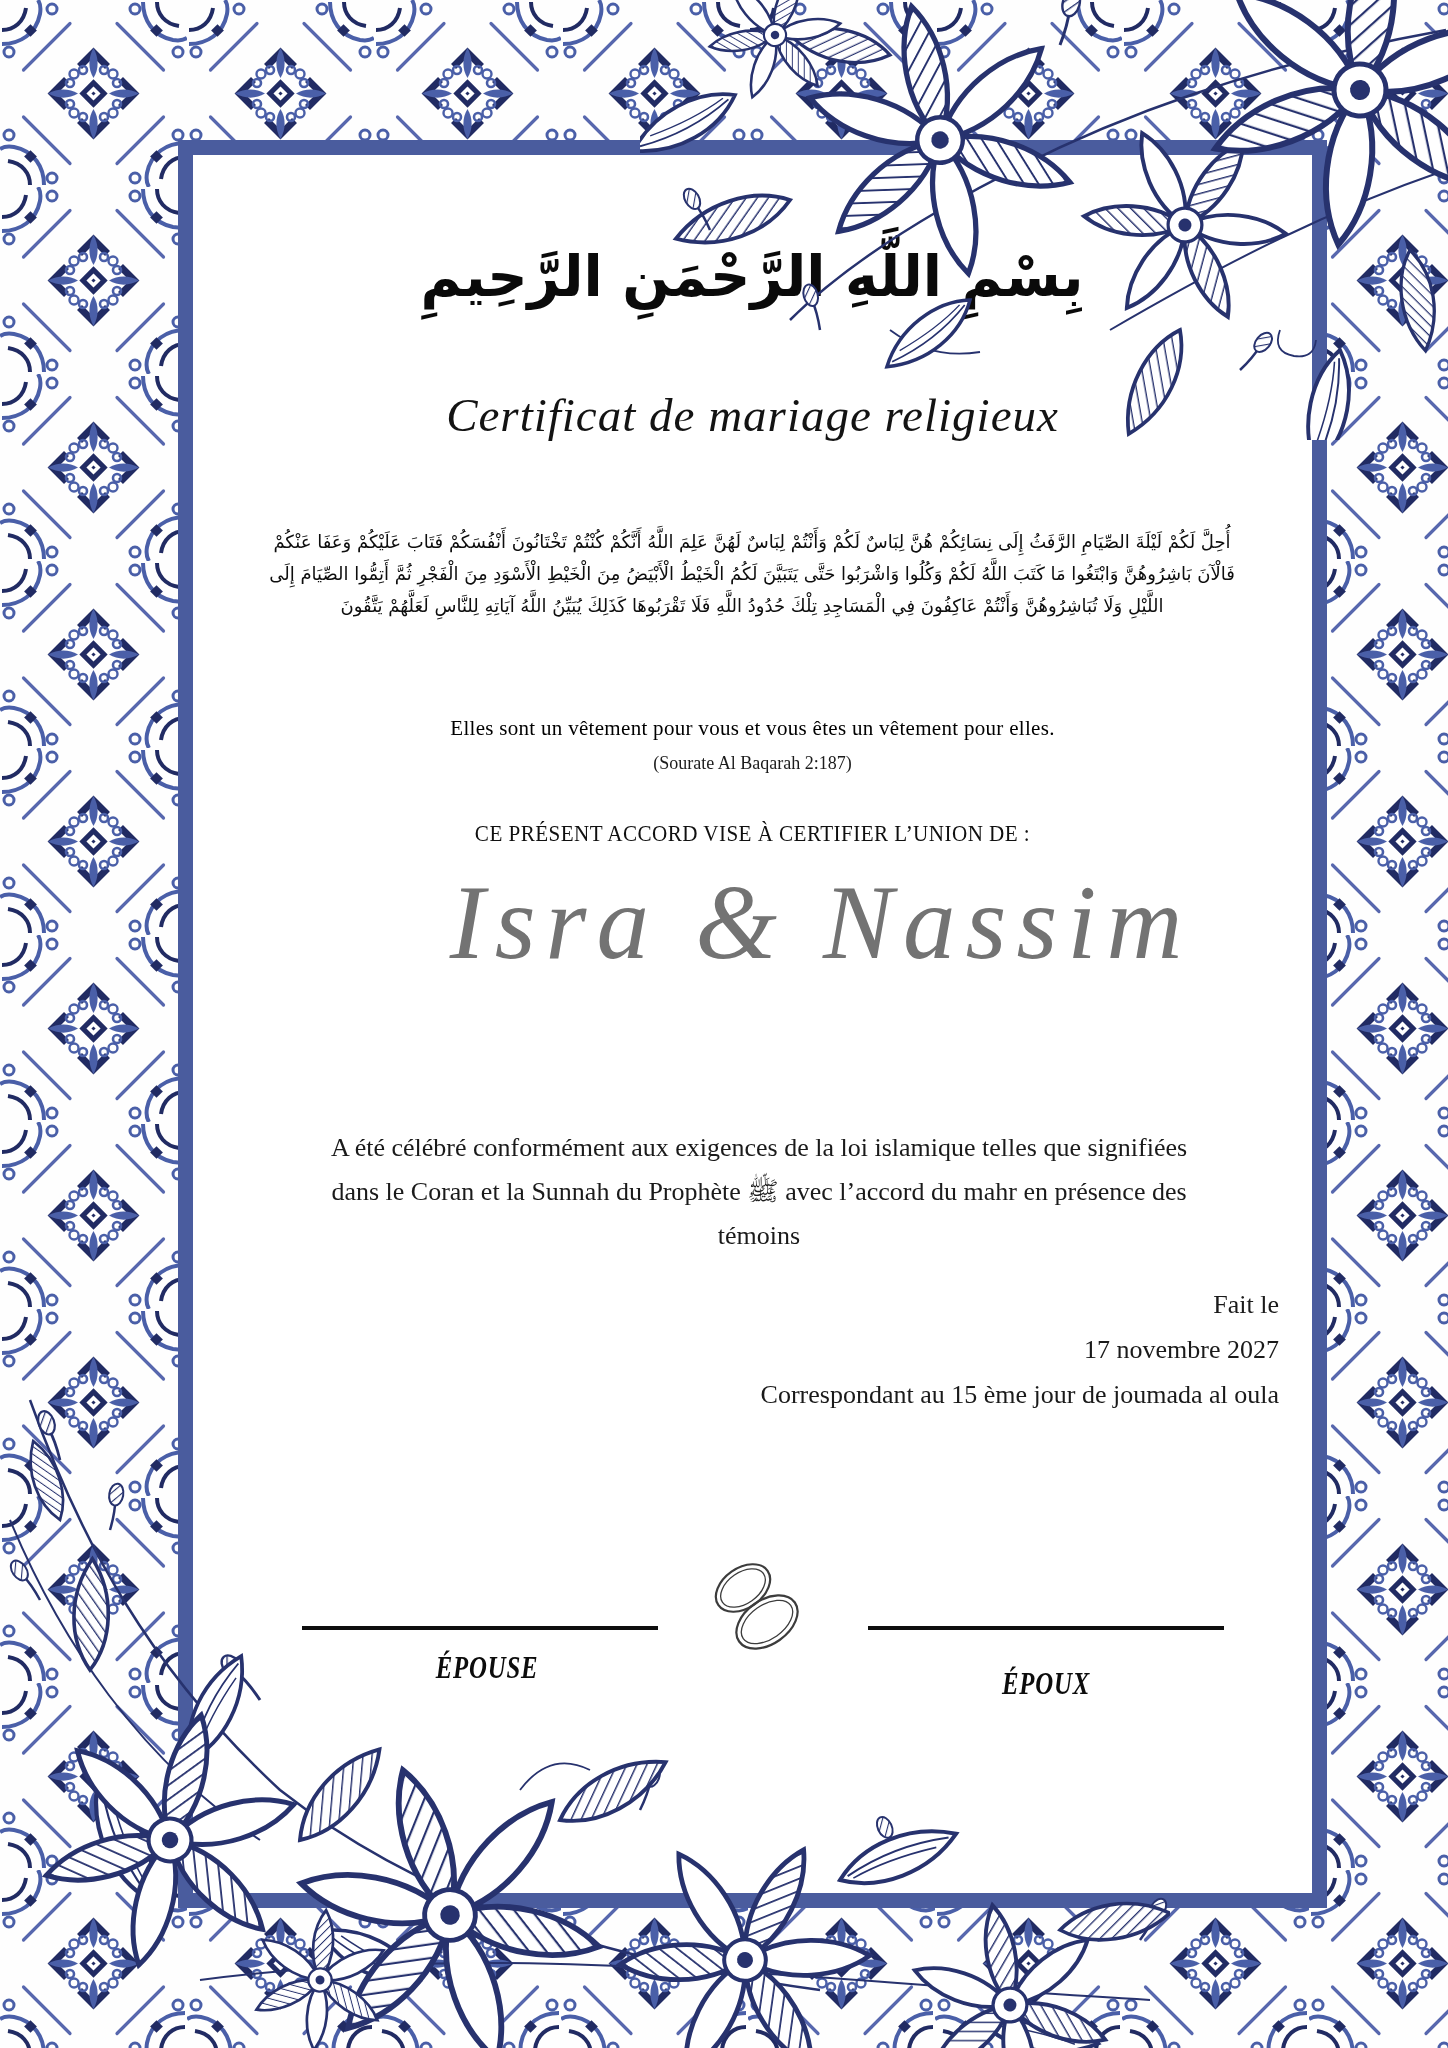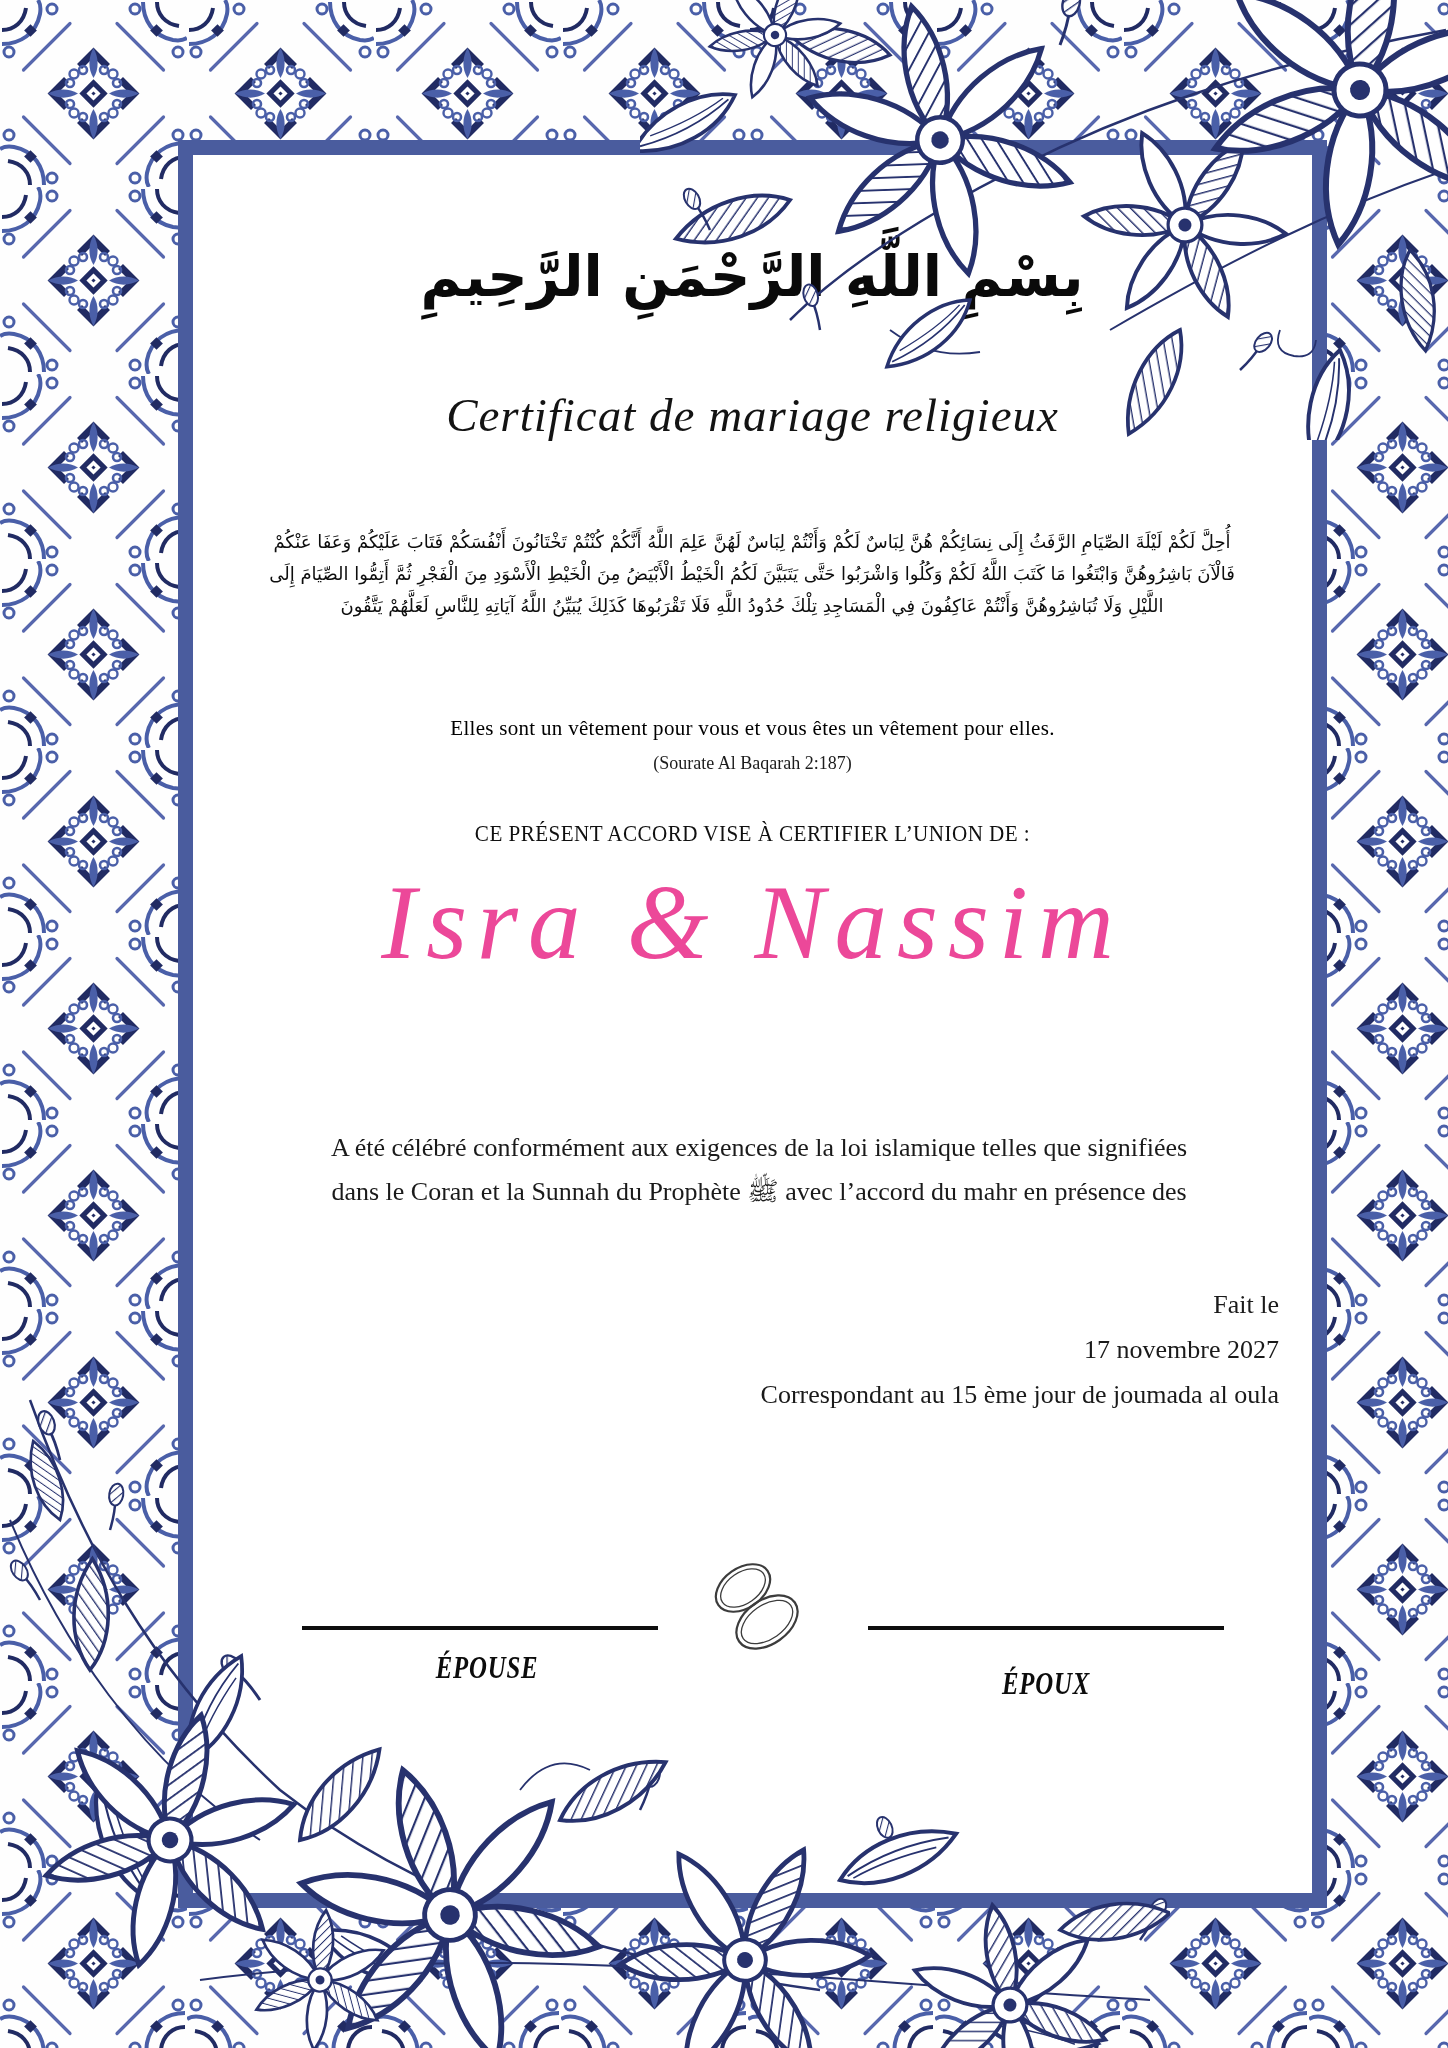--- a/index.html
+++ b/index.html
@@ -12,22 +12,22 @@
   .bismillah{left:252px;top:243px;width:1000px;font-family:"DejaVu Sans",sans-serif;
              font-size:56px;font-weight:600;color:#0a0a0a;line-height:1.2;}
   .title{left:193px;top:388px;width:1119px;font-style:italic;font-size:47px;
          letter-spacing:1px;color:#131313;}
   .verse{left:252px;top:526px;width:1000px;direction:rtl;font-family:"DejaVu Sans",sans-serif;
          font-size:18px;line-height:1.78;color:#0d0d0d;}
   .translation{left:193px;top:716px;width:1119px;font-size:21px;letter-spacing:.3px;color:#000000;}
   .source{left:193px;top:753px;width:1119px;font-size:18px;color:#1c1c1c;}
   .declaration{left:193px;top:820px;width:1119px;font-size:24px;letter-spacing:.5px;color:#101010;
                transform:scaleX(.88);transform-origin:center;white-space:nowrap;}
-  .names{left:193px;top:862px;width:1119px;font-style:italic;font-size:105px;
-         letter-spacing:10px;color:#ec4899;white-space:nowrap;}
+  .names{left:193px;top:862px;width:1256px;font-style:italic;font-size:105px;
+         letter-spacing:10px;color:#737373;white-space:nowrap;}
   .bodytext{left:193px;top:1126px;width:1119px;font-size:26px;line-height:44px;color:#1a1a1a;}
   .bodytext div{white-space:nowrap;padding-left:13px;}
   .dateblock{left:193px;top:1282px;width:1086px;font-size:26px;line-height:45px;color:#1a1a1a;text-align:right;}
   .sig-line{position:absolute;top:1626px;height:4px;background:#0e0e0e;}
   .sig-line.bride{left:302px;width:356px;}
   .sig-line.groom{left:868px;width:356px;}
   .sig-label{position:absolute;width:300px;text-align:center;font-weight:700;font-style:italic;
              font-size:31px;letter-spacing:1px;color:#0c0c0c;transform:scaleX(.8);}
   .sig-label.bride{left:337px;top:1650px;}
   .sig-label.groom{left:896px;top:1666px;}
@@ -108,20 +108,21 @@
 
   <div class="block source">(Sourate Al Baqarah 2:187)</div>
 
   <div class="block declaration">CE PRÉSENT ACCORD VISE À CERTIFIER L’UNION DE :</div>
 
   <div class="block names">Isra &amp; Nassim</div>
 
   <div class="block bodytext">
     <div>A été célébré conformément aux exigences de la loi islamique telles que signifiées</div>
     <div>dans le Coran et la Sunnah du Prophète ﷺ avec l’accord du mahr en présence des</div>
+    <div>témoins</div>
   </div>
 
   <div class="block dateblock">
     <div>Fait le</div>
     <div>17 novembre 2027</div>
     <div>Correspondant au 15 ème jour de joumada al oula</div>
   </div>
 
   <div class="sig-line bride"></div>
   <div class="sig-line groom"></div>

